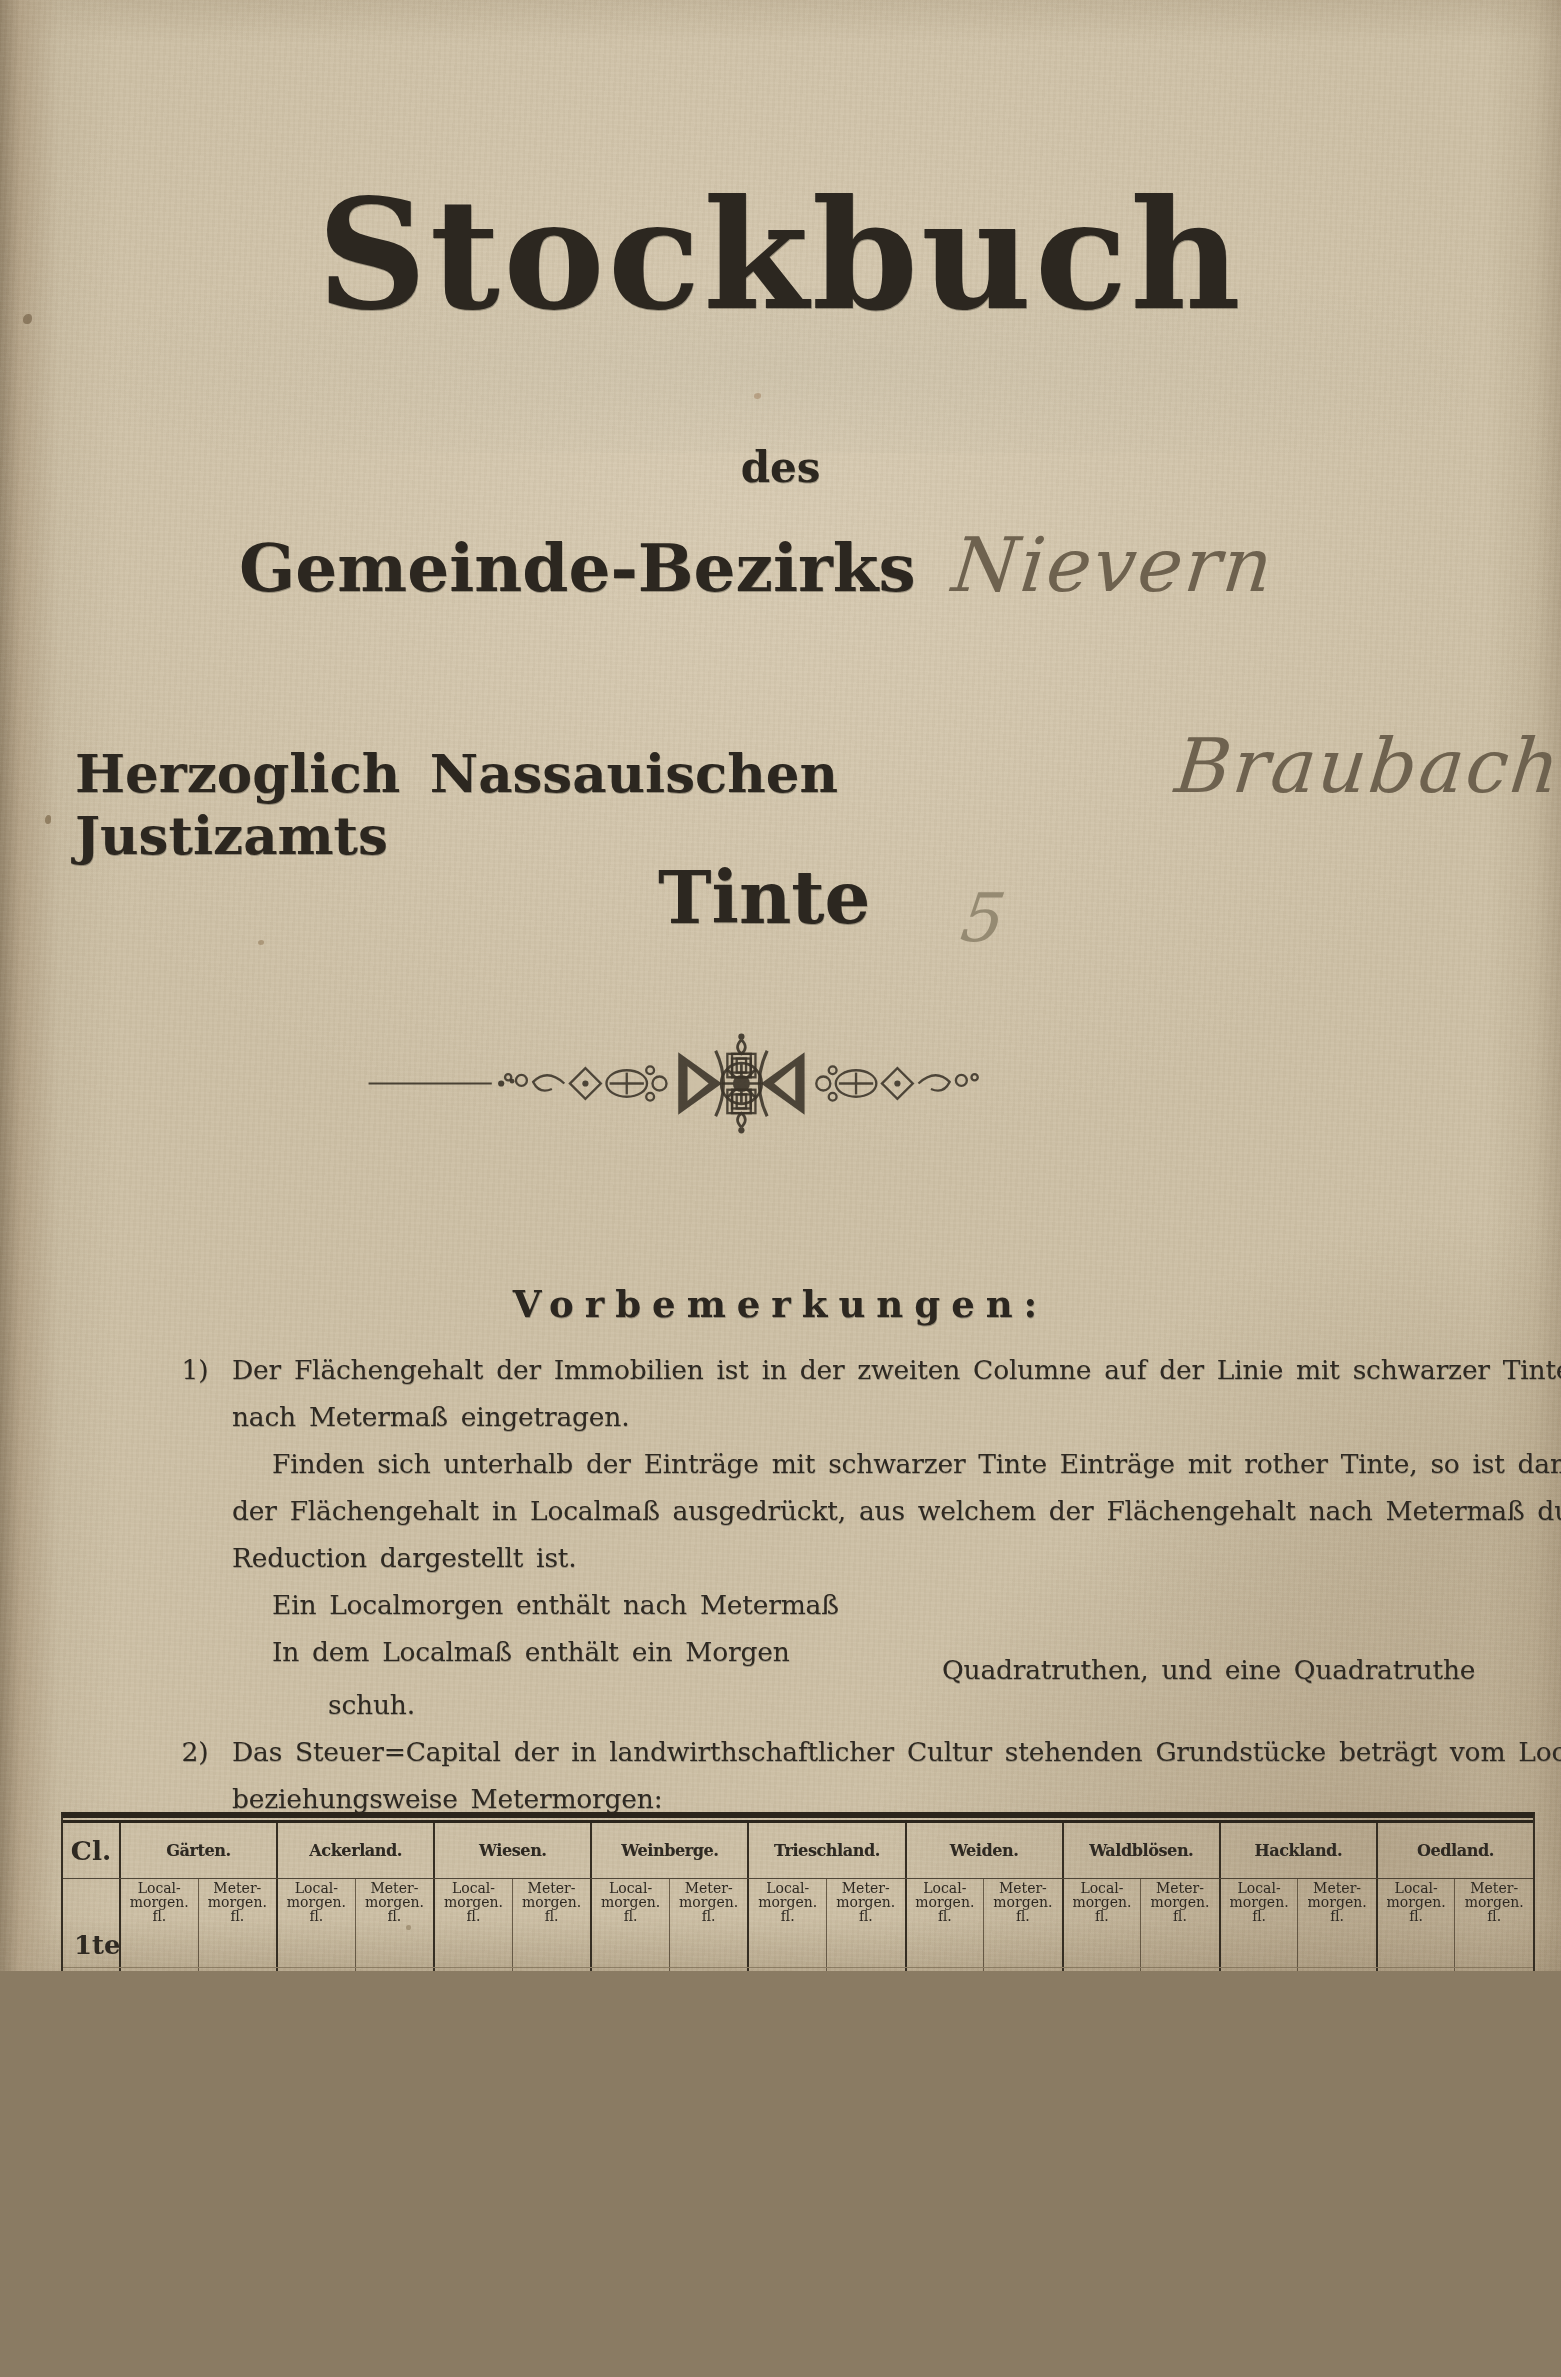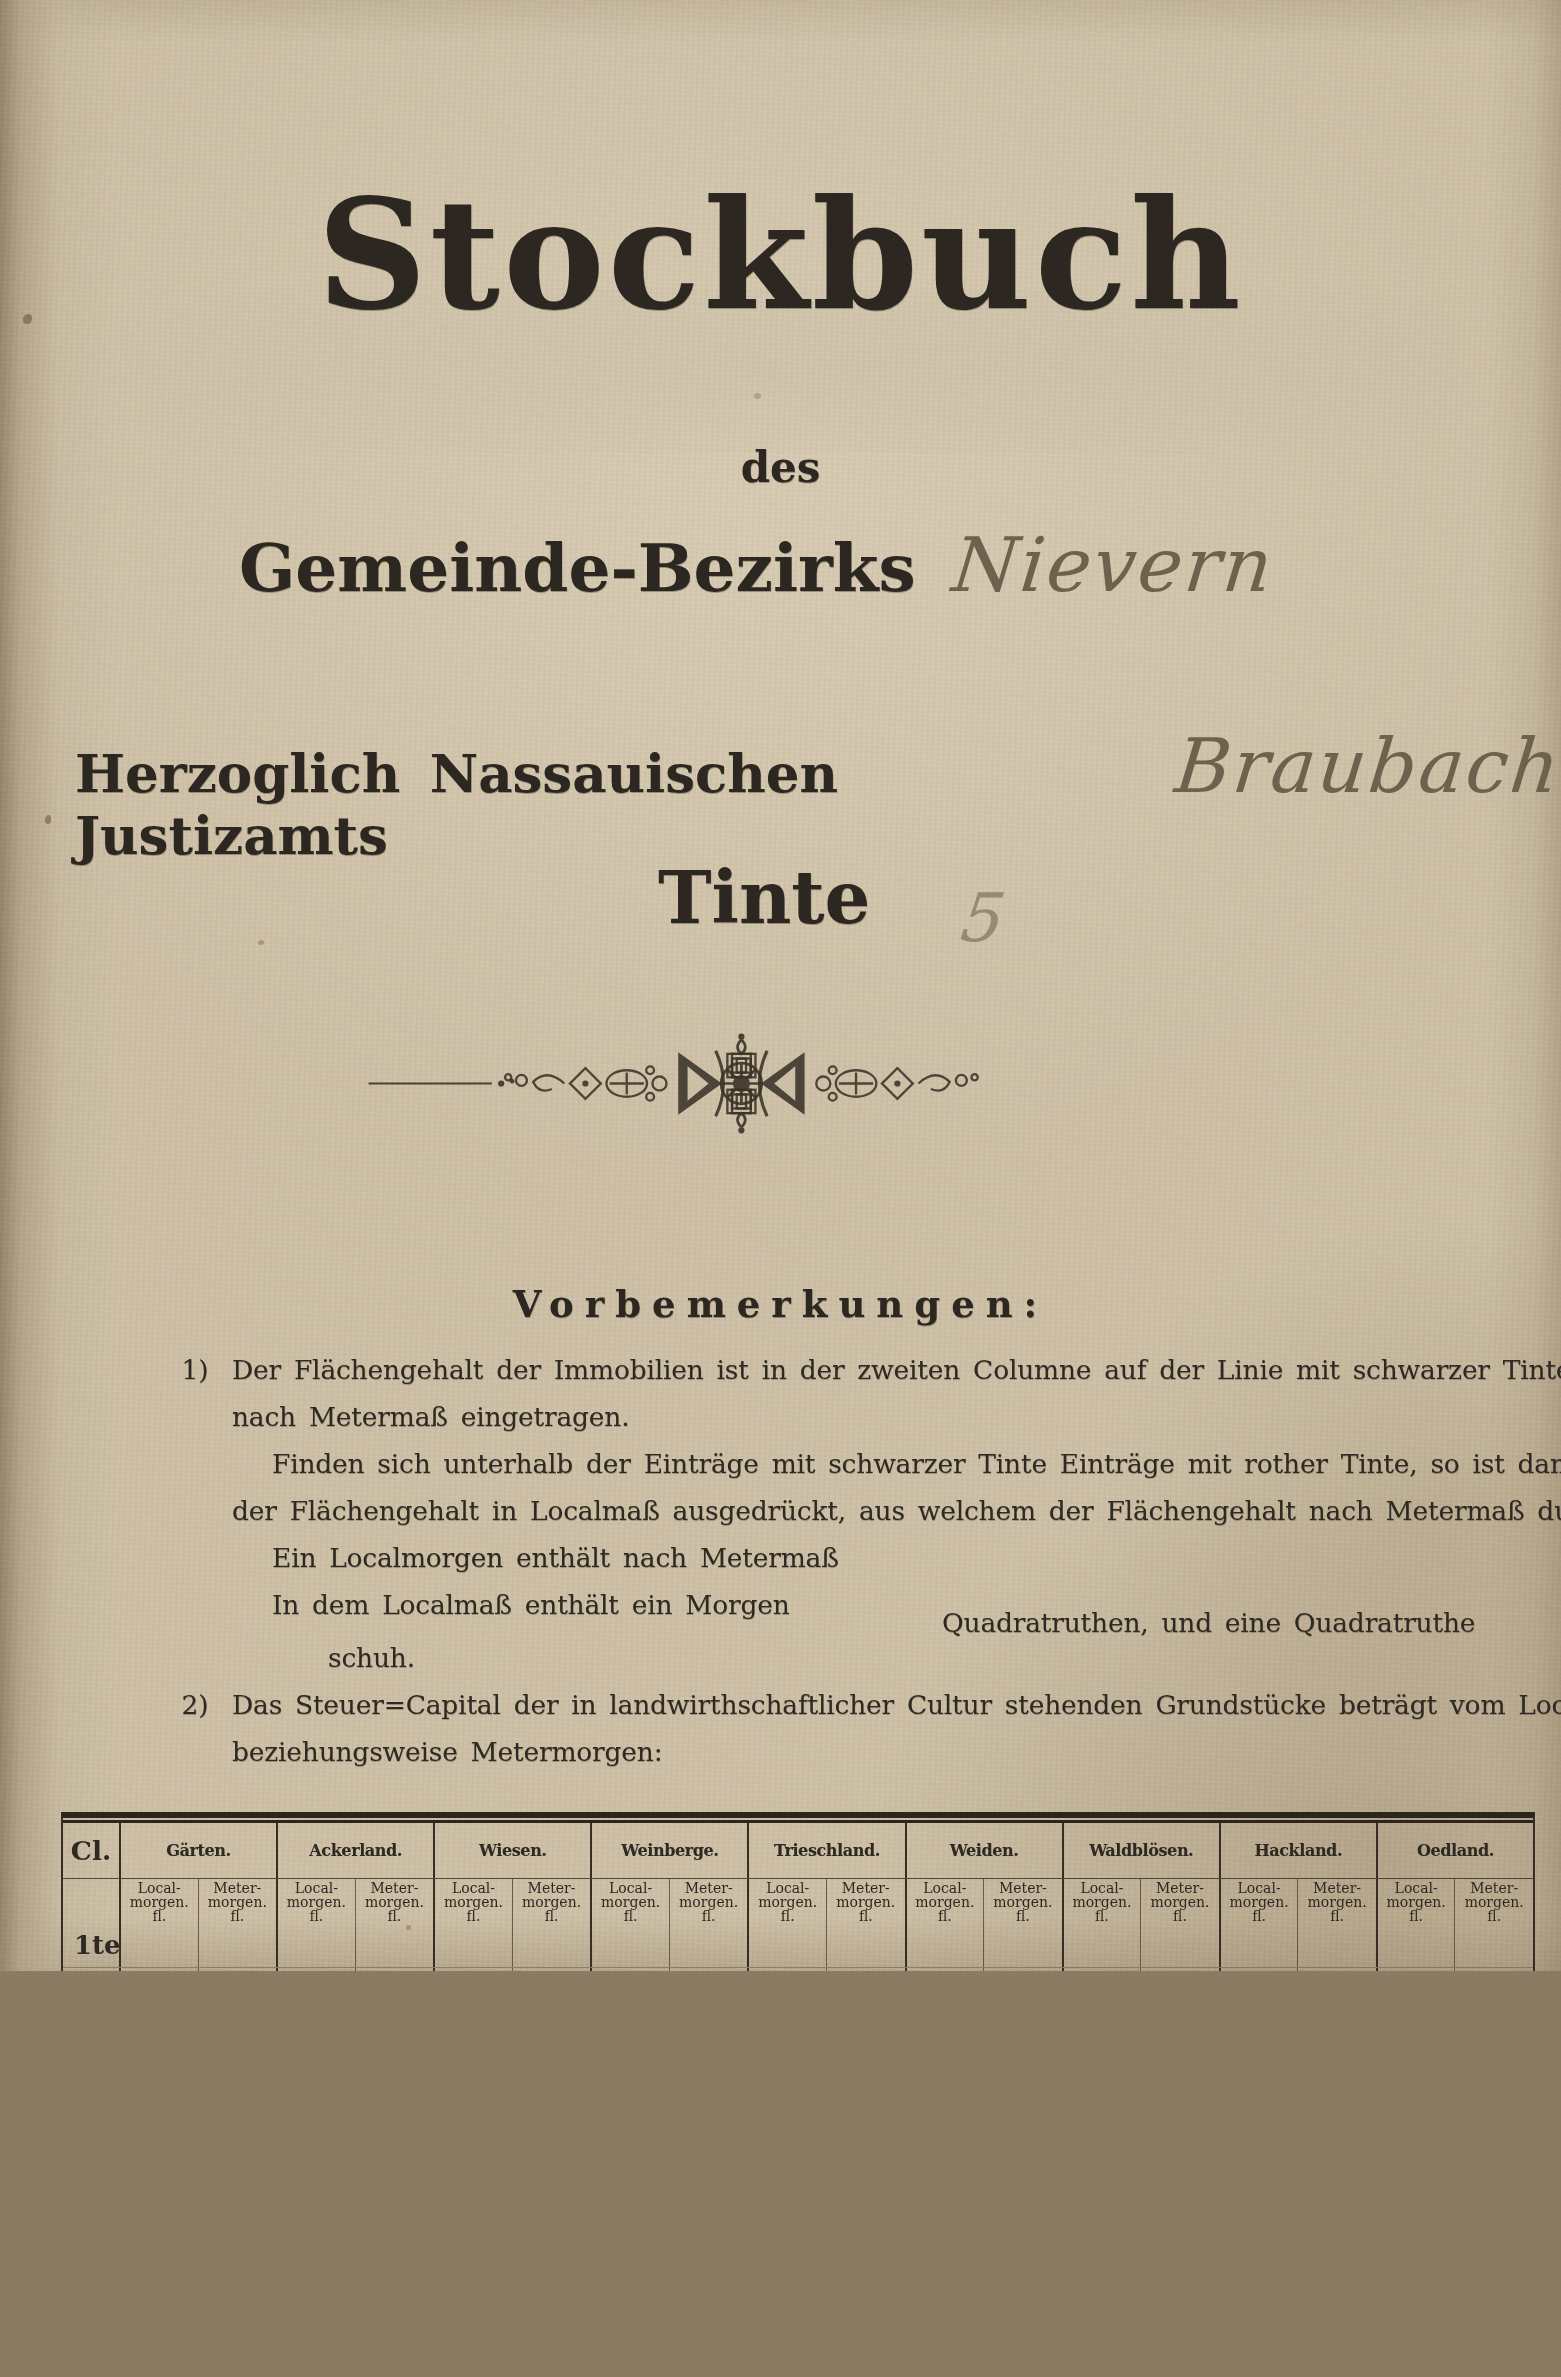--- a/index.html
+++ b/index.html
@@ -176,20 +176,21 @@
   <div class="remarks-heading ink">Vorbemerkungen:</div>
 
   <div class="remarks">
     <div class="rl i1">
       <span class="num">1)</span>
       <span>Der Flächengehalt der Immobilien ist in der zweiten Columne auf der Linie mit schwarzer Tinte</span>
     </div>
     <div class="rl i1">nach Metermaß eingetragen.</div>
     <div class="rl i2">Finden sich unterhalb der Einträge mit schwarzer Tinte Einträge mit rother Tinte, so ist damit</div>
     <div class="rl i1">der Flächengehalt in Localmaß ausgedrückt, aus welchem der Flächengehalt nach Metermaß durch</div>
+    <div class="rl i1">Reduction dargestellt ist.</div>
     <div class="rl i2">Ein Localmorgen enthält nach Metermaß</div>
     <div class="rl i2 split">
       <span>In dem Localmaß enthält ein Morgen</span>
       <span class="right">Quadratruthen, und eine Quadratruthe</span>
     </div>
     <div class="rl i3 gap-top">schuh.</div>
     <div class="rl i1">
       <span class="num">2)</span>
       <span>Das Steuer=Capital der in landwirthschaftlicher Cultur stehenden Grundstücke beträgt vom Localmorgen,</span>
     </div>

